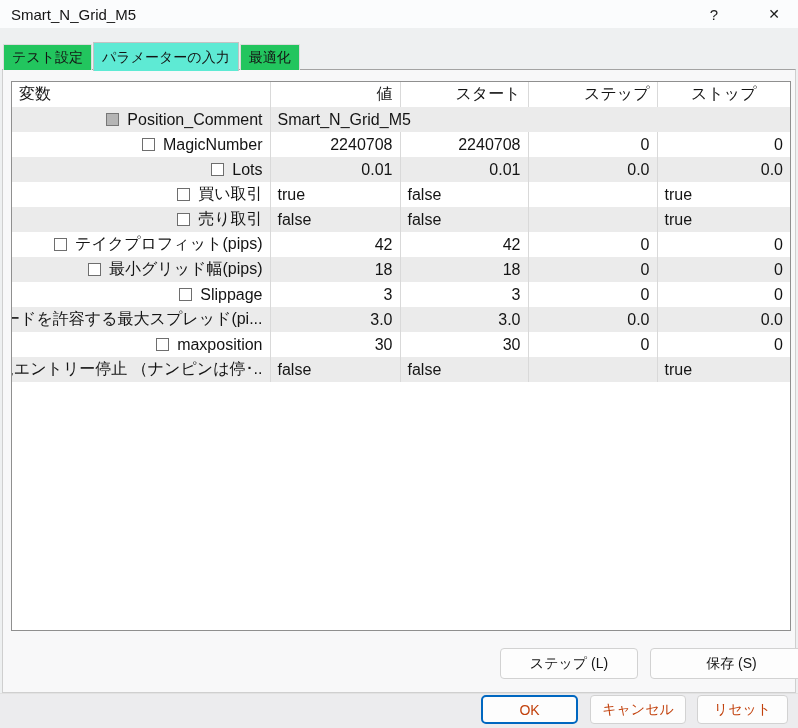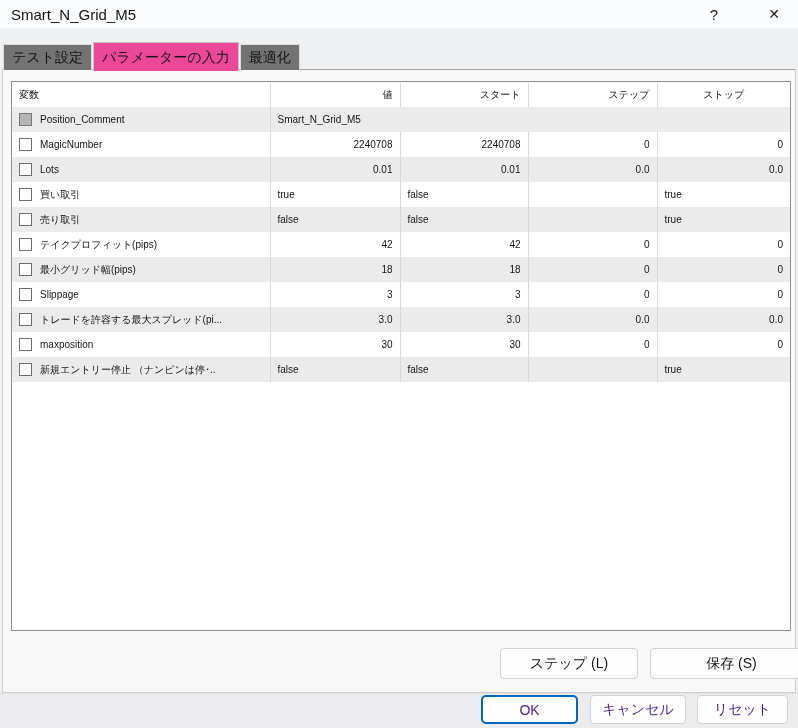--- a/index.html
+++ b/index.html
@@ -26,49 +26,49 @@
   .help-btn { right:64px; }
   .close-btn { right:4px; font-size:14px; }
 
   
   .tabstrip {
     position:absolute; left:3px; top:41px; height:29px;
     display:flex; align-items:flex-end; z-index:3;
   }
   .tab {
     font-size:14px; padding:4px 8px 5px 8px; margin-right:1px;
-    background:#737373; border:1px solid #dcdcdc; border-bottom:none;
+    background:#22c55e; border:1px solid #dcdcdc; border-bottom:none;
     height:26px; white-space:nowrap;
   }
   .tab.active {
-    background:#ec4899; border:1px solid #c3c3c3; border-bottom:none;
+    background:#5eead4; border:1px solid #c3c3c3; border-bottom:none;
     height:29px; padding-top:6px; margin-bottom:-1px;
   }
 
   
   .tabpage {
     position:absolute; left:2px; top:69px; width:794px; height:624px;
     background:#f8f8f9; border:1px solid #cfcfcf; border-top:1px solid #a3a3a3;
     z-index:1;
   }
 
   
   .paramtable-wrap {
     position:absolute; left:8px; top:11px; width:780px; height:550px;
     background:#ffffff; border:1px solid #8f8f8f; overflow:hidden;
   }
-  table.paramtable { border-collapse:collapse; table-layout:fixed; width:778px; font-size:10px; }
+  table.paramtable { border-collapse:collapse; table-layout:fixed; width:778px; font-size:16px; }
   .paramtable th, .paramtable td {
     height:25px; padding:0 7px; overflow:hidden; white-space:nowrap;
     font-weight:normal; vertical-align:middle;
   }
   .paramtable th { background:#ffffff; }
   .paramtable th + th, .paramtable td + td { border-left:1px solid #d9d9d9; }
   tr.alt td { background:#ebebeb; }
-  .cell-label { display:flex; align-items:center; }
+  .cell-label { display:flex; align-items:center;justify-content:flex-end; }
   .cb {
     display:inline-block; width:13px; height:13px; flex:0 0 13px;
     background:#ffffff; border:1px solid #6e6e6e; margin-right:8px;
   }
   .cb.dis { background:#b5b5b5; border-color:#777777; }
 
   
   .pagebtn {
     position:absolute; height:31px; background:#fdfdfd;
     border:1px solid #d2d2d2; border-radius:4px; font-size:14px;
@@ -80,21 +80,21 @@
 
   
   .bottombar {
     position:absolute; left:0; top:693px; width:798px; height:35px;
     background:#ececee; border-top:1px solid #e2e2e2;
   }
   .bottombtn {
     position:absolute; top:1px; height:29px; background:#fdfdfd;
     border:1px solid #d2d2d2; border-radius:4px; font-size:14px;
     display:flex; align-items:center; justify-content:center;
-    font-family:"Liberation Sans", sans-serif; color:#4c1d95;
+    font-family:"Liberation Sans", sans-serif; color:#c2410c;
   }
   .btn-ok { left:481px; width:97px; border:2px solid #0067c0; border-radius:5px; }
   .btn-cancel { left:590px; width:96px; }
   .btn-reset { left:697px; width:91px; }
 </style>
 </head>
 <body>
 
 <div class="dialog">
 

